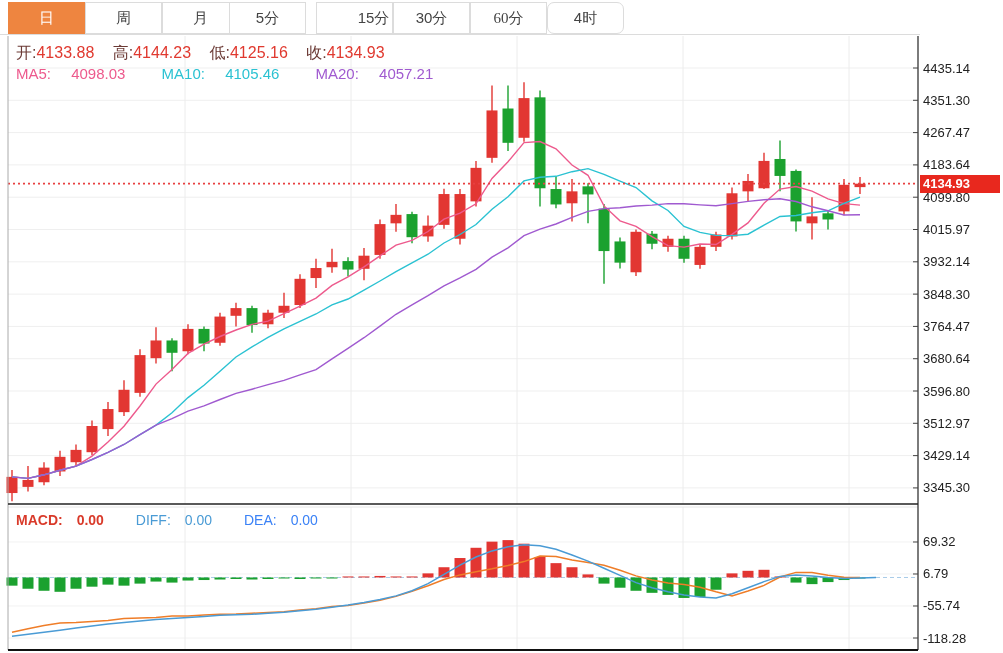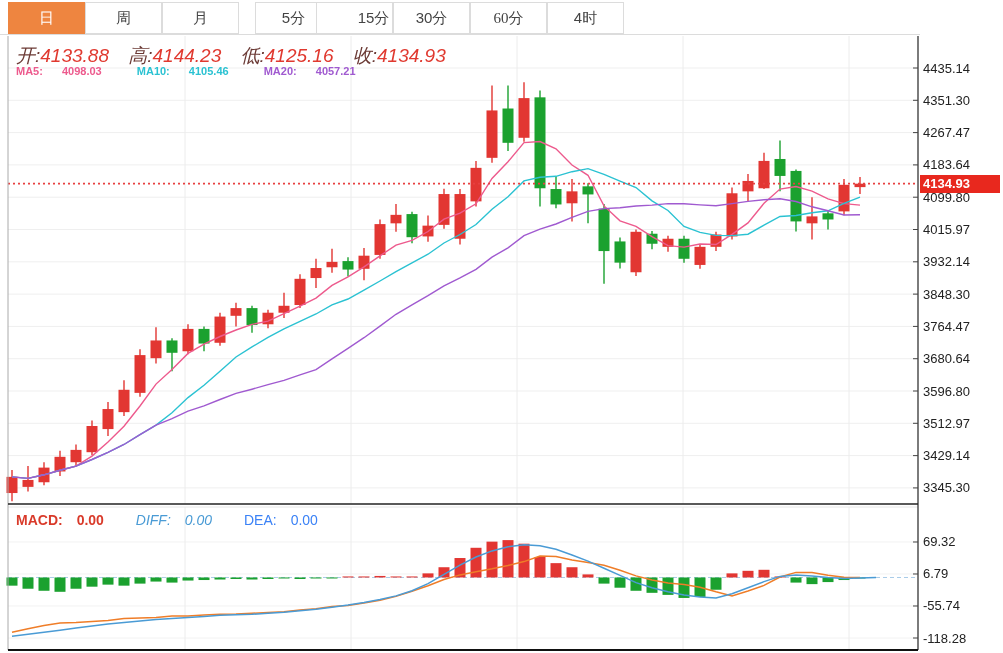--- a/index.html
+++ b/index.html
@@ -6,45 +6,45 @@
   .stage{position:relative;width:1003px;height:653px;background:#fff;
          font-family:"Liberation Sans",sans-serif;overflow:hidden;}
   
   .tabbar{position:absolute;left:0;top:0;width:1003px;height:36px;}
   .tab{position:absolute;top:2px;height:32px;width:77px;box-sizing:border-box;
        border:1px solid #dcdcdc;background:#fff;color:#444;font-size:15px;
        display:flex;align-items:center;justify-content:center;cursor:pointer;}
   .tab.active{color:#fff;}
   .tab-underline{position:absolute;left:0;top:34px;width:920px;height:1px;background:#dcdcdc;}
   
-  .inforow{position:absolute;left:16px;top:43px;font-size:19px;white-space:nowrap;font-style:italic;}
+  .inforow{position:absolute;left:16px;top:43px;font-size:16px;white-space:nowrap;}
   .inforow .lbl{color:#6b3b36;margin-left:14px;}
   .inforow .lbl:first-child{margin-left:0;}
-  .marow{position:absolute;left:16px;top:65px;font-size:11px;white-space:nowrap;font-weight:bold;}
+  .marow{position:absolute;left:16px;top:65px;font-size:15px;white-space:nowrap;}
   .marow span{margin-right:16px;}
   .macdrow{position:absolute;left:16px;top:512px;font-size:14px;white-space:nowrap;}
   .macdrow span{margin-right:14px;}
   .price-badge{position:absolute;left:920px;width:77px;height:18px;line-height:18px;
        color:#fff;font-size:13px;font-weight:bold;padding-left:3px;z-index:5;}
   svg{position:absolute;left:0;top:0;}
 </style>
 </head>
 <body>
 
 <div class="stage">
 
   <div class="tabbar">
       <div class="tab active" style="left: 8px; background: rgb(238, 133, 64); border-color: rgb(238, 133, 64);">日</div>
       <div class="tab" style="left: 85px;">周</div>
       <div class="tab" style="left: 162px;">月</div>
-      <div class="tab" style="left: 255px; text-align: right;">5分</div>
+      <div class="tab" style="left: 229px; text-align: right;">5分</div>
       <div class="tab" style="left: 316px; padding-left: 38px;">15分</div>
       <div class="tab" style="left: 393px; text-align: right;">30分</div>
       <div class="tab" style="left: 470px; font-family: Liberation Serif, serif;">60分</div>
-      <div class="tab" style="left: 547px;">4时</div>
+      <div class="tab" style="left: 547px; border-radius: 7px;">4时</div>
     </div>
   <div class="tab-underline"></div>
 
   <svg id="chart-svg" width="1003" height="653">
       <line x1="8" y1="68" x2="918" y2="68" stroke="#efefef" stroke-width="1"></line>
       <line x1="8" y1="100.30355200000005" x2="918" y2="100.30355200000005" stroke="#efefef" stroke-width="1"></line>
       <line x1="8" y1="132.60325100000003" x2="918" y2="132.60325100000003" stroke="#efefef" stroke-width="1"></line>
       <line x1="8" y1="164.90294999999998" x2="918" y2="164.90294999999998" stroke="#efefef" stroke-width="1"></line>
       <line x1="8" y1="197.20650200000006" x2="918" y2="197.20650200000006" stroke="#efefef" stroke-width="1"></line>
       <line x1="8" y1="229.5062010000002" x2="918" y2="229.5062010000002" stroke="#efefef" stroke-width="1"></line>
@@ -398,19 +398,19 @@
   </div>
 
   <div class="marow">
     <span style="color: rgb(237, 90, 141);"><span>MA5:</span> <span>4098.03</span></span>
     <span style="color: rgb(43, 194, 210);"><span>MA10:</span> <span>4105.46</span></span>
     <span style="color: rgb(160, 90, 208);"><span>MA20:</span> <span>4057.21</span></span>
   </div>
 
   <div class="macdrow">
     <span style="color: rgb(217, 58, 42); font-weight: bold;"><span>MACD:</span><span>0.00</span></span>
-    <span style="color: rgb(74, 155, 213); font-style: italic;"><span>DIFF:</span><span>0.00</span></span>
+    <span style="color: rgb(74, 155, 213);"><span>DIFF:</span><span>0.00</span></span>
     <span style="color: #3b82f6;"><span>DEA:</span><span>0.00</span></span>
   </div>
 
   <div class="price-badge" style="background: rgb(232, 40, 30); top: 174.671px;">4134.93</div>
 
 </div>
 
 </body></html>

